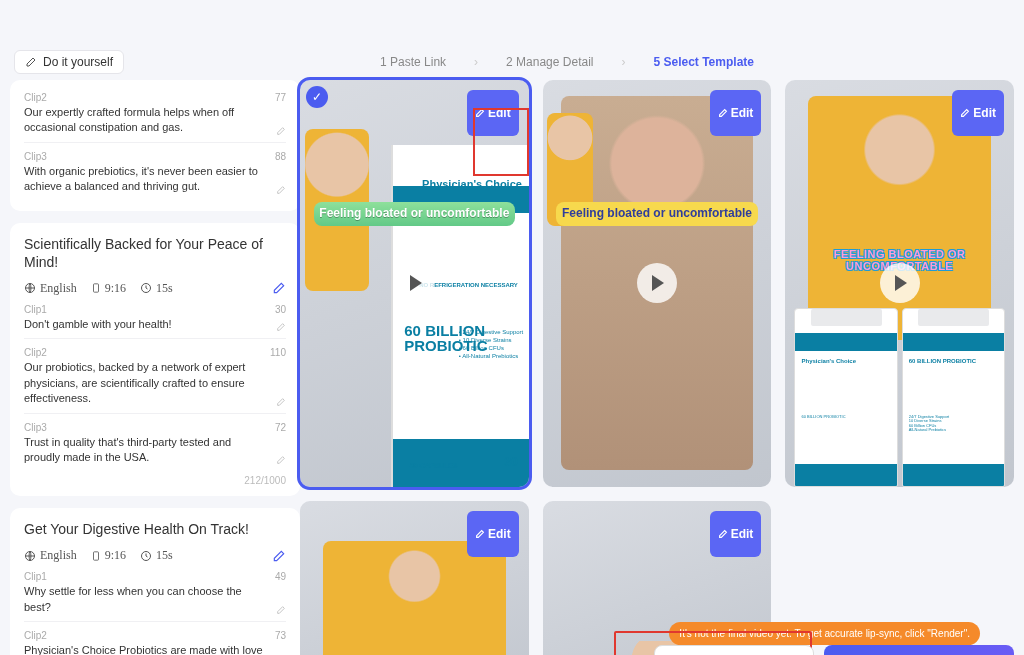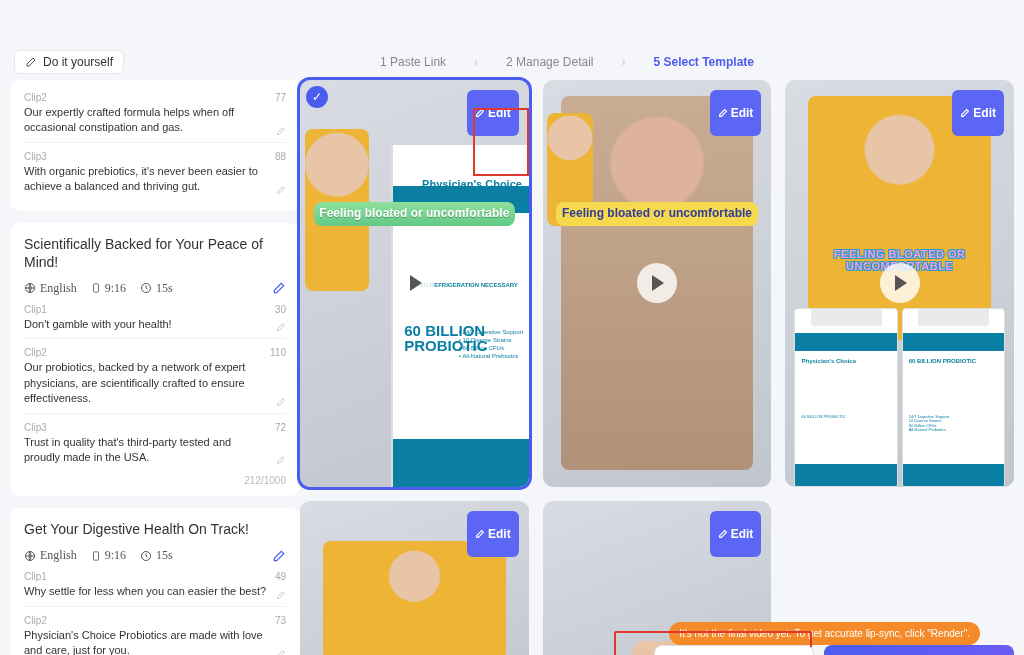--- a/index.html
+++ b/index.html
@@ -209,21 +209,21 @@
             <path d="M4 20h4L20 8l-4-4L4 16v4z"></path>
           </svg>
       </div>
       <div class="clips">
         <div class="clip">
           <div class="clip-head">
               <span>Clip1</span>
               <span>49</span>
             </div>
           <div class="clip-body-row">
-              <div class="clip-text">Why settle for less when you can easier the best?</div>
+              <div class="clip-text">Why settle for less when you can choose the best?</div>
               <svg class="clip-pen" width="10" height="10" viewBox="0 0 24 24" fill="none" stroke="#bbb" stroke-width="2">
                 <path d="M4 20h4L20 8l-4-4L4 16v4z"></path>
               </svg>
             </div>
         </div>
         <div class="clip">
           <div class="clip-head">
               <span>Clip2</span>
               <span>73</span>
             </div>

